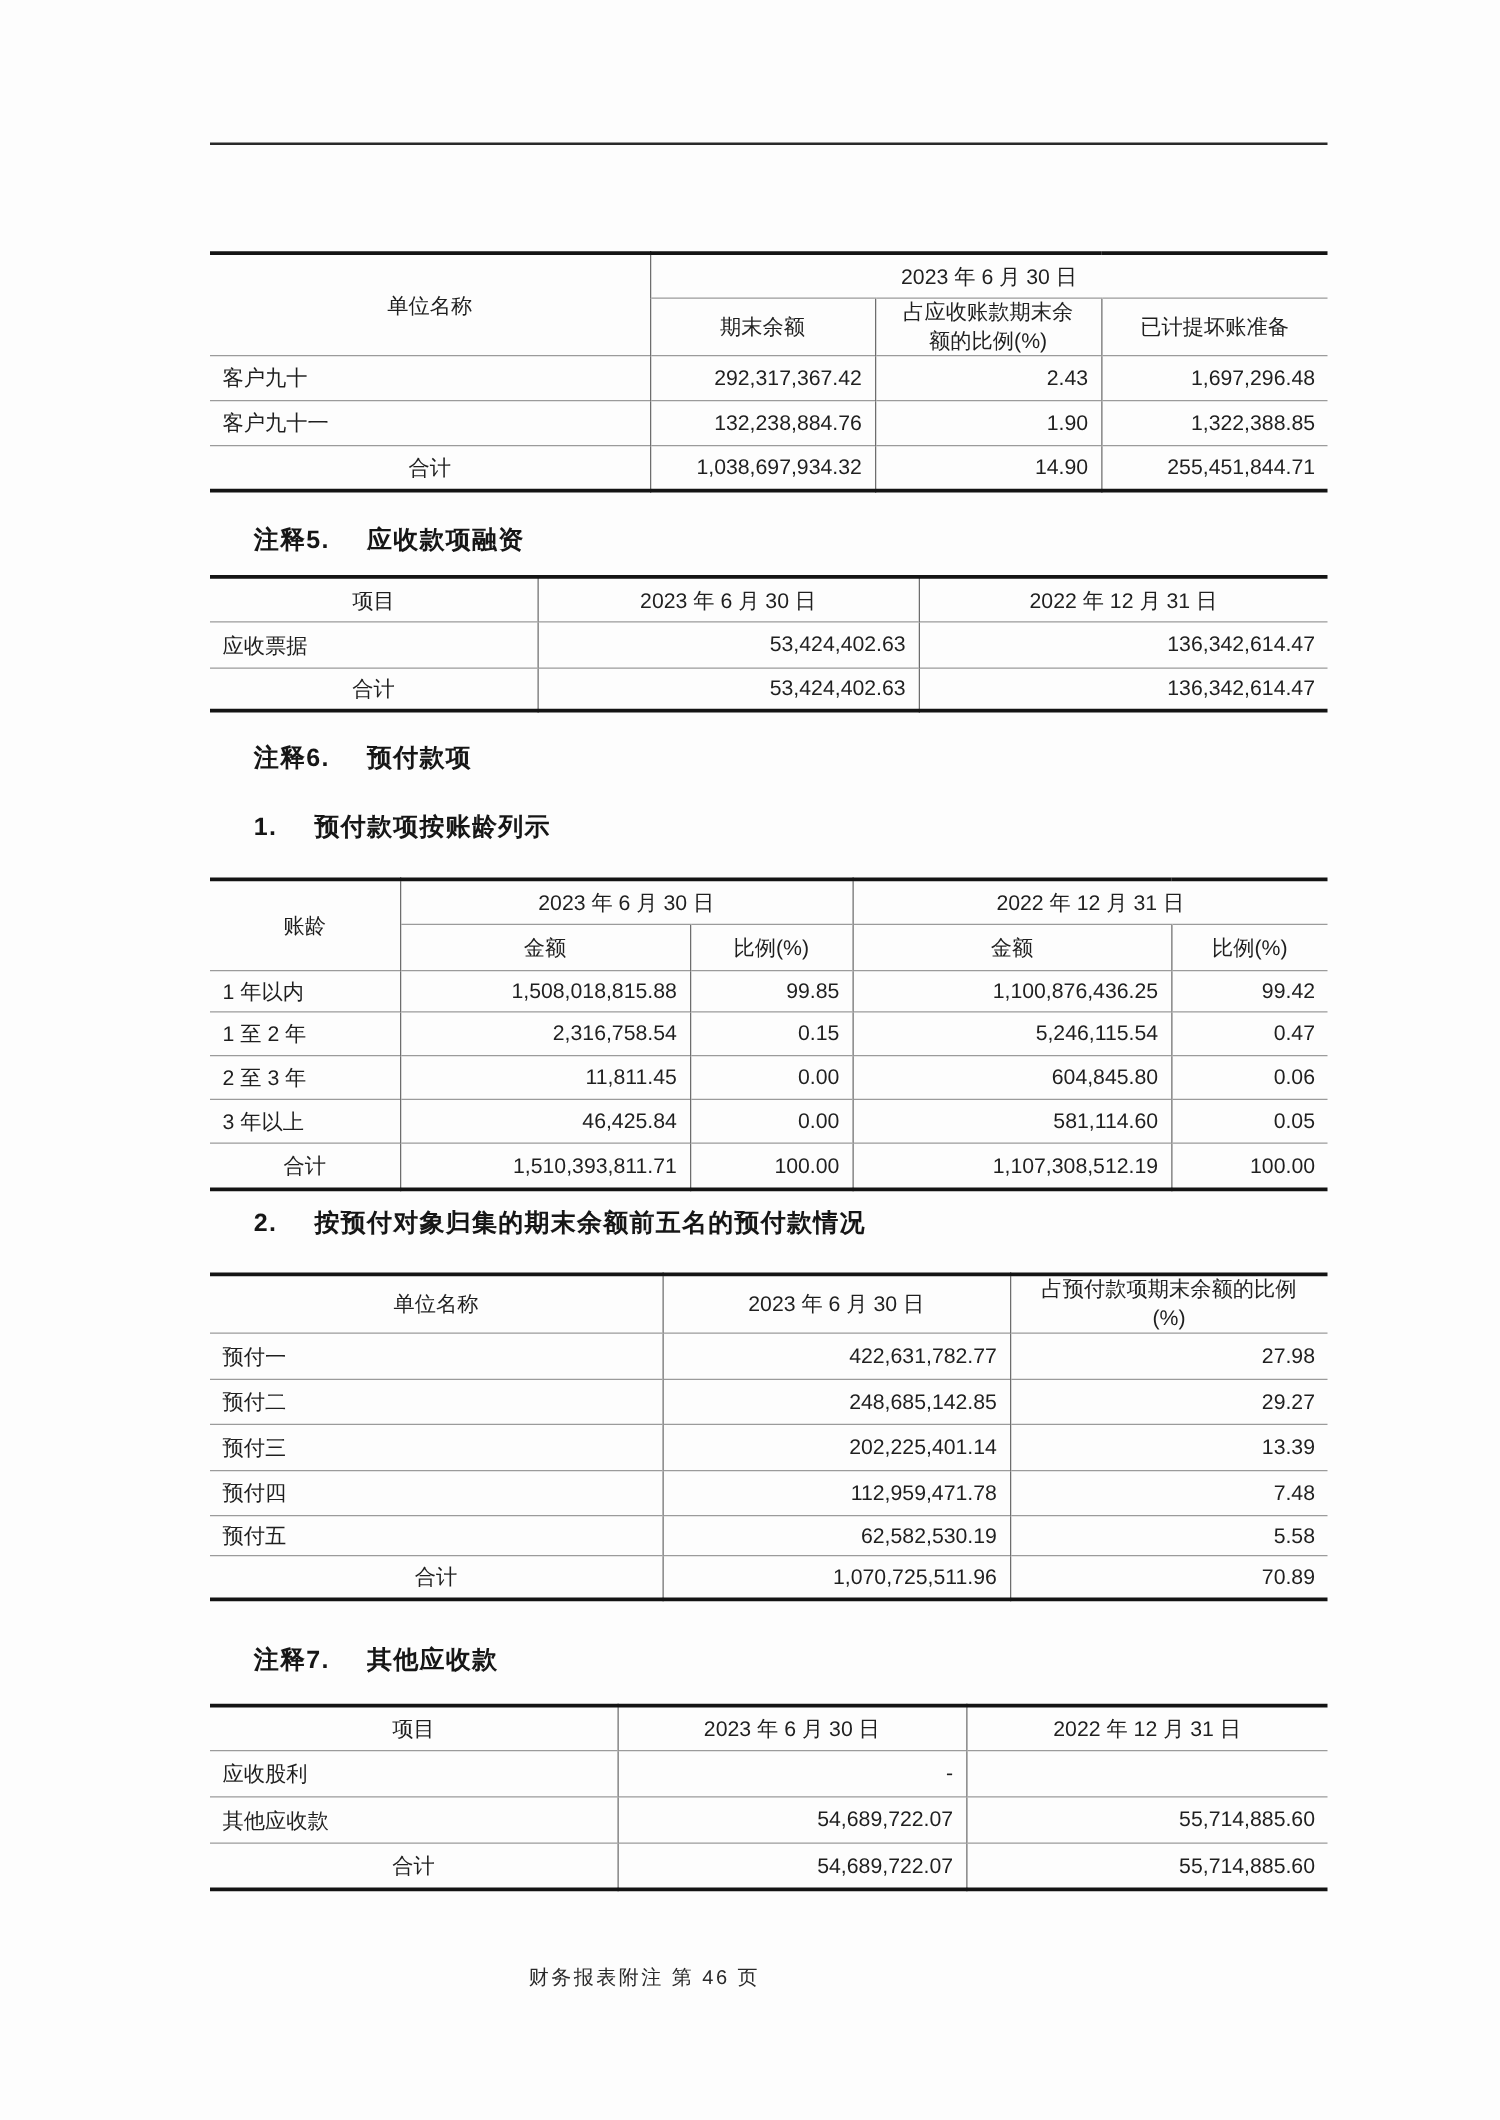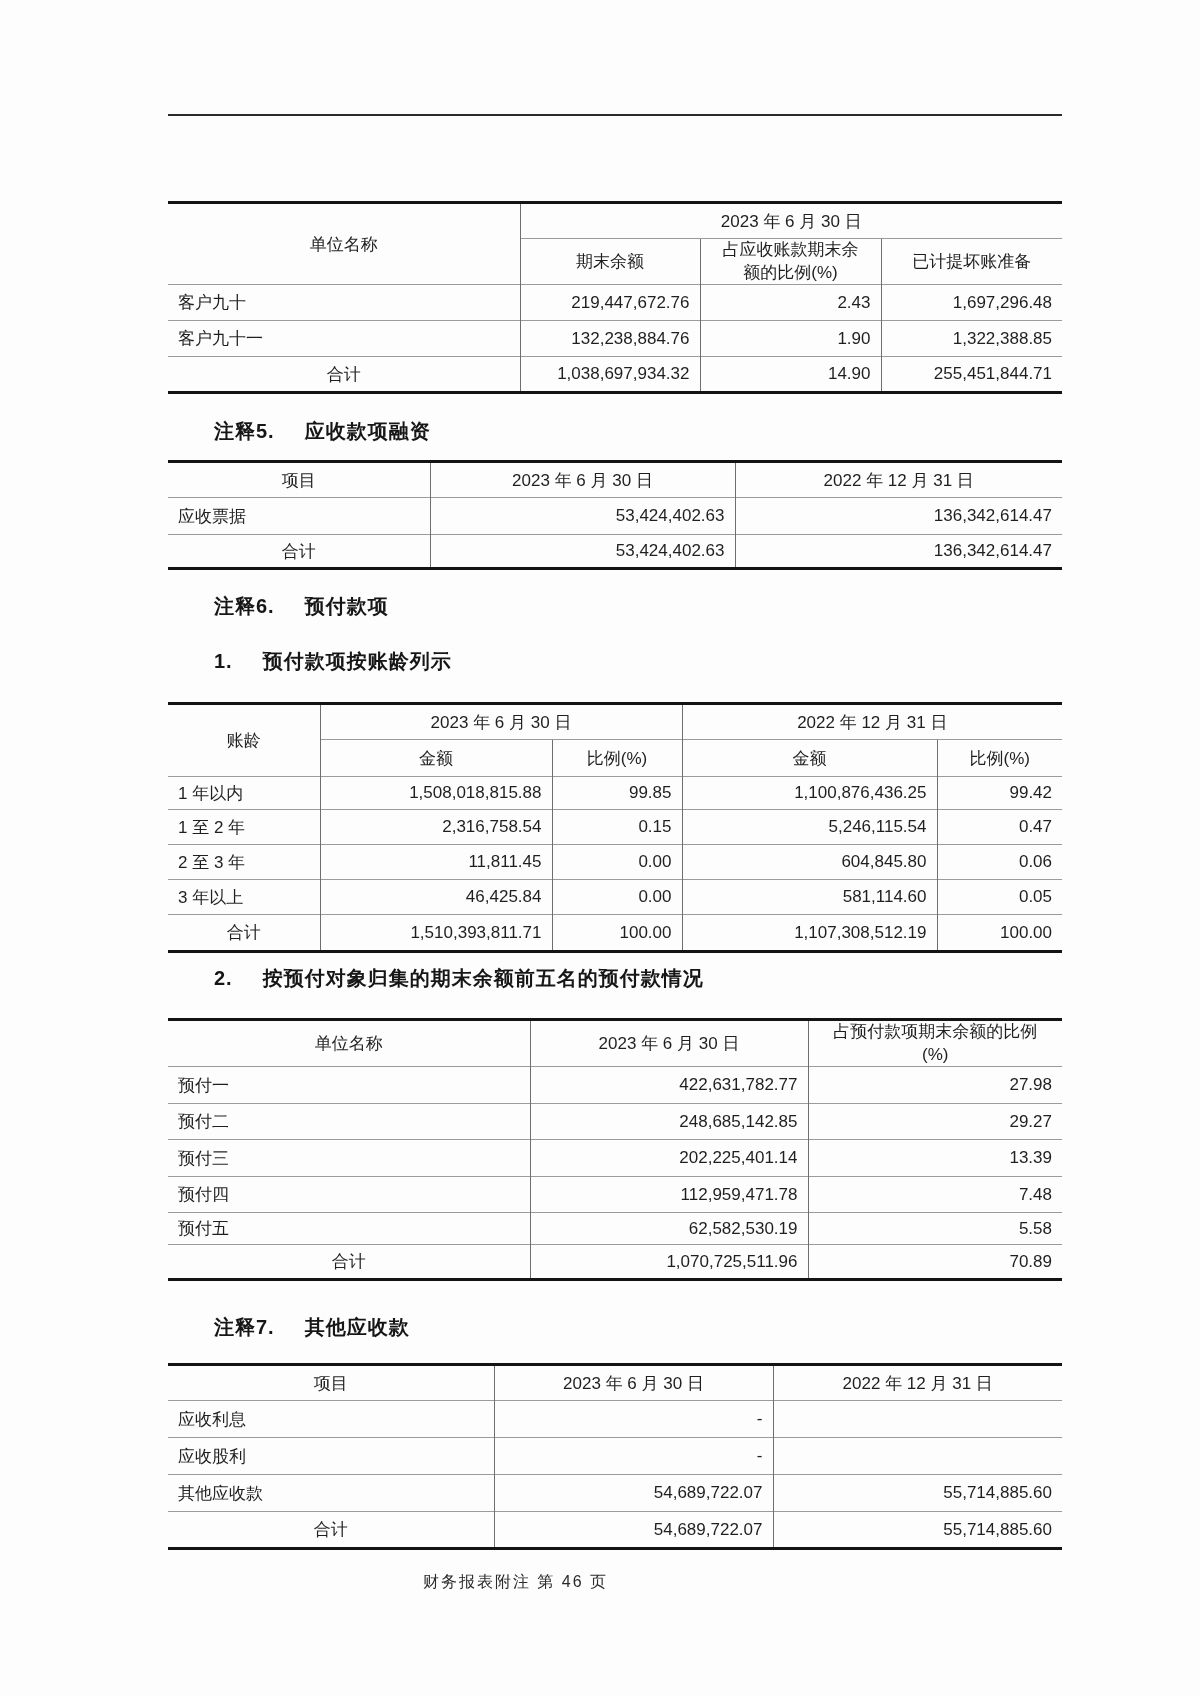--- a/index.html
+++ b/index.html
@@ -9,21 +9,21 @@
     background:#fdfdfd;
     font-family:"Liberation Sans", sans-serif;
     color:#1c1c1c;
     overflow:hidden;
   }
   .toprule {
     position:absolute; left:168px; top:114px; width:894px; height:0;
     border-top:2px solid #2a2a2a;
   }
   .heading {
-    position:absolute; left:214px;
+    position:absolute; left:203px;
     font-size:20px; font-weight:bold; color:#161616;
     white-space:nowrap; letter-spacing:1px;
   }
   .heading .h-title { margin-left:30px; }
   table.fin {
     position:absolute; left:168px; width:894px;
     border-collapse:collapse; table-layout:fixed;
     border-top:3px solid #141414; border-bottom:3px solid #141414;
     font-size:17px; color:#1f1f1f;
   }
@@ -61,21 +61,21 @@
       <td colspan="3" class="hd bl">2023 年 6 月 30 日</td>
     </tr>
     <tr class="sep" style="height:46px;">
       <td class="hd bl">期末余额</td>
       <td class="hd bl wrap2">占应收账款期末余
 额的比例(%)</td>
       <td class="hd bl">已计提坏账准备</td>
     </tr>
     <tr class="sep" style="height:36px;">
       <td class="lbl">客户九十</td>
-      <td class="num bl">219,447,672.76</td>
+      <td class="num bl">292,317,367.42</td>
       <td class="num bl">2.43</td>
       <td class="num bl">1,697,296.48</td>
     </tr>
     <tr class="sep" style="height:36px;">
       <td class="lbl">客户九十一</td>
       <td class="num bl">132,238,884.76</td>
       <td class="num bl">1.90</td>
       <td class="num bl">1,322,388.85</td>
     </tr>
     <tr class="sep" style="height:36px;">
@@ -242,25 +242,20 @@
         <col style="width:279px">
         <col style="width:289px">
       </colgroup>
     <tbody>
         <tr style="height:36px;">
       <td class="hd">项目</td>
       <td class="hd bl">2023 年 6 月 30 日</td>
       <td class="hd bl">2022 年 12 月 31 日</td>
     </tr>
     <tr class="sep" style="height:37px;">
-      <td class="lbl">应收利息</td>
-      <td class="num bl">-</td>
-      <td class="num bl"></td>
-    </tr>
-    <tr class="sep" style="height:37px;">
       <td class="lbl">应收股利</td>
       <td class="num bl">-</td>
       <td class="num bl"></td>
     </tr>
     <tr class="sep" style="height:37px;">
       <td class="lbl">其他应收款</td>
       <td class="num bl">54,689,722.07</td>
       <td class="num bl">55,714,885.60</td>
     </tr>
     <tr class="sep" style="height:37px;">

